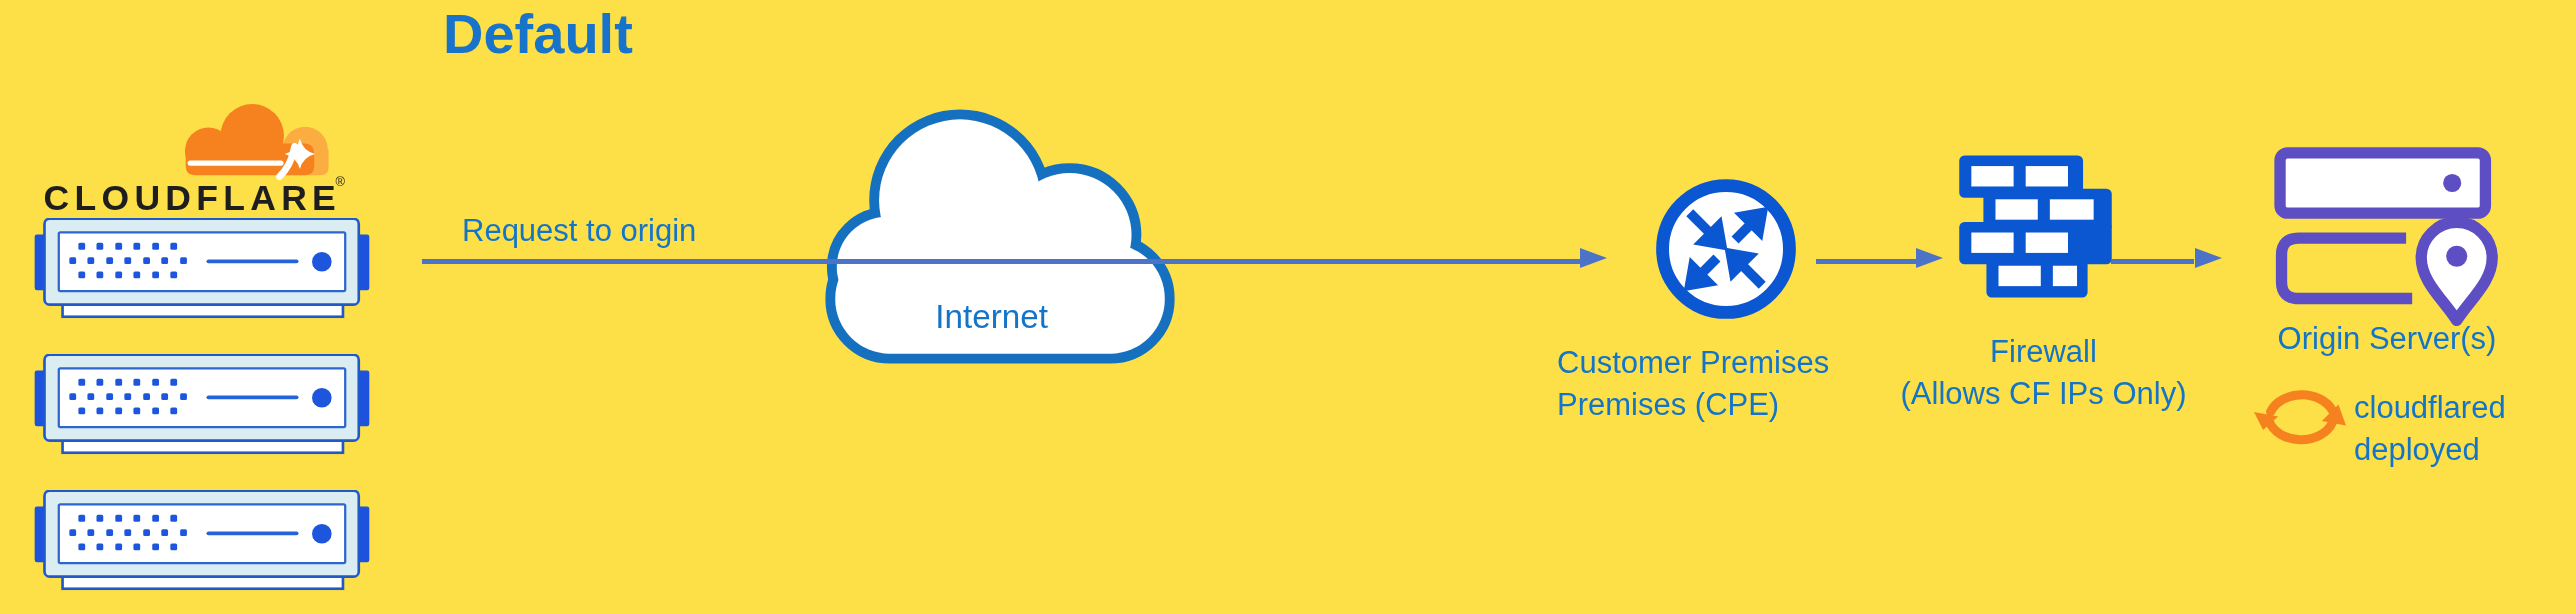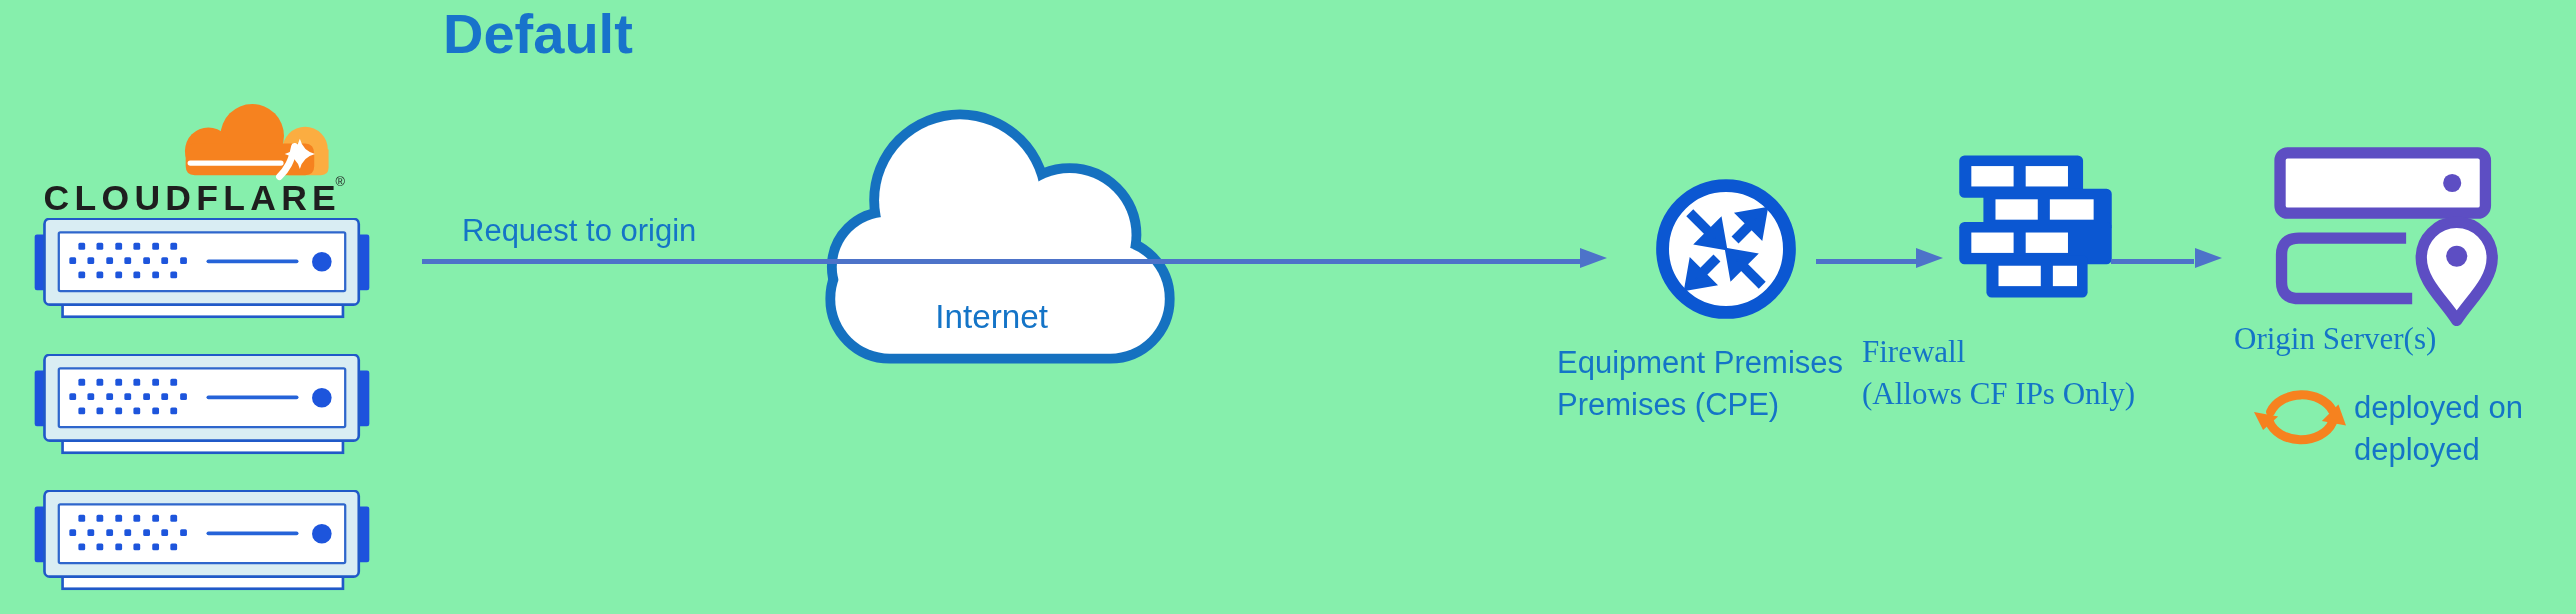--- a/index.html
+++ b/index.html
@@ -1,25 +1,25 @@
 <!DOCTYPE html>
 <html style="font-size:12px"><head>
 <meta charset="utf-8">
 <style>
   html,body{margin:0;padding:0;background:#fff;}
   .canvas{
-    position:relative;width:2576px;height:614px;background:#86efac;overflow:hidden;
+    position:relative;width:2576px;height:614px;background:#fde047;overflow:hidden;
     font-family:"Liberation Sans", sans-serif;
   }
   .abs{position:absolute;}
   .page-title{
     left:443px;top:4.5px;font-size:56px;font-weight:bold;color:#1873CB;line-height:1.05;
   }
   .lbl{font-size:31px;line-height:42px;color:#1474C7;white-space:pre;}
-  .lbl.center{text-align:left;white-space:normal;font-family:Liberation Serif, serif;}
+  .lbl.center{text-align:center;white-space:normal;}
   .flow-line{height:5.3px;background:#4D73C9;top:259px;z-index:6;}
   .arrowhead{
     width:0;height:0;top:248px;z-index:6;
     border-top:10.6px solid transparent;border-bottom:10.6px solid transparent;
     border-left:27px solid #4D73C9;
   }
   svg{display:block;}
 </style>
 </head>
 <body>
@@ -168,21 +168,21 @@
       <line x1="110" y1="86" x2="132" y2="64"></line>
       <polygon points="146,50 141.8,74 122,54.2"></polygon>
       <line x1="86" y1="110" x2="64" y2="132"></line>
       <polygon points="50,146 74,141.8 54.2,122"></polygon>
       <line x1="146" y1="146" x2="118" y2="118"></line>
       <polygon points="104,104 128,108.2 108.2,128"></polygon>
     </g>
   </svg>
 
   <div class="abs" style="left:1557px;top:342px;">
-    <div class="lbl">Equipment Premises</div>
+    <div class="lbl">Customer Premises</div>
     <div class="lbl">Premises (CPE)</div>
   </div>
 
   <div class="abs flow-line" style="left:1816px;width:100px;"></div>
   <div class="abs arrowhead" style="left:1916px;"></div>
 
   <svg class="abs" style="left:1956px;top:154px;" width="159" height="151" viewBox="0 0 210 200">
     <g fill="#0B57D2">
       <rect x="4" y="2" width="164" height="56" rx="7"></rect>
       <rect x="36" y="46" width="170" height="56" rx="7"></rect>
@@ -226,18 +226,18 @@
       <path d="M104,40 A44,34 0 0 0 22,42"></path>
       <path d="M20,54 A44,34 0 0 0 104,56"></path>
     </g>
     <g fill="#F6821F">
       <polygon points="12,66 0,42 32,48"></polygon>
       <polygon points="112,32 90,54 122,60"></polygon>
     </g>
   </svg>
 
   <div class="abs" style="left:2354px;top:387px;">
-    <div class="lbl">deployed on</div>
+    <div class="lbl">cloudflared</div>
     <div class="lbl">deployed</div>
   </div>
 
 </div>
 
 
 </body></html>

